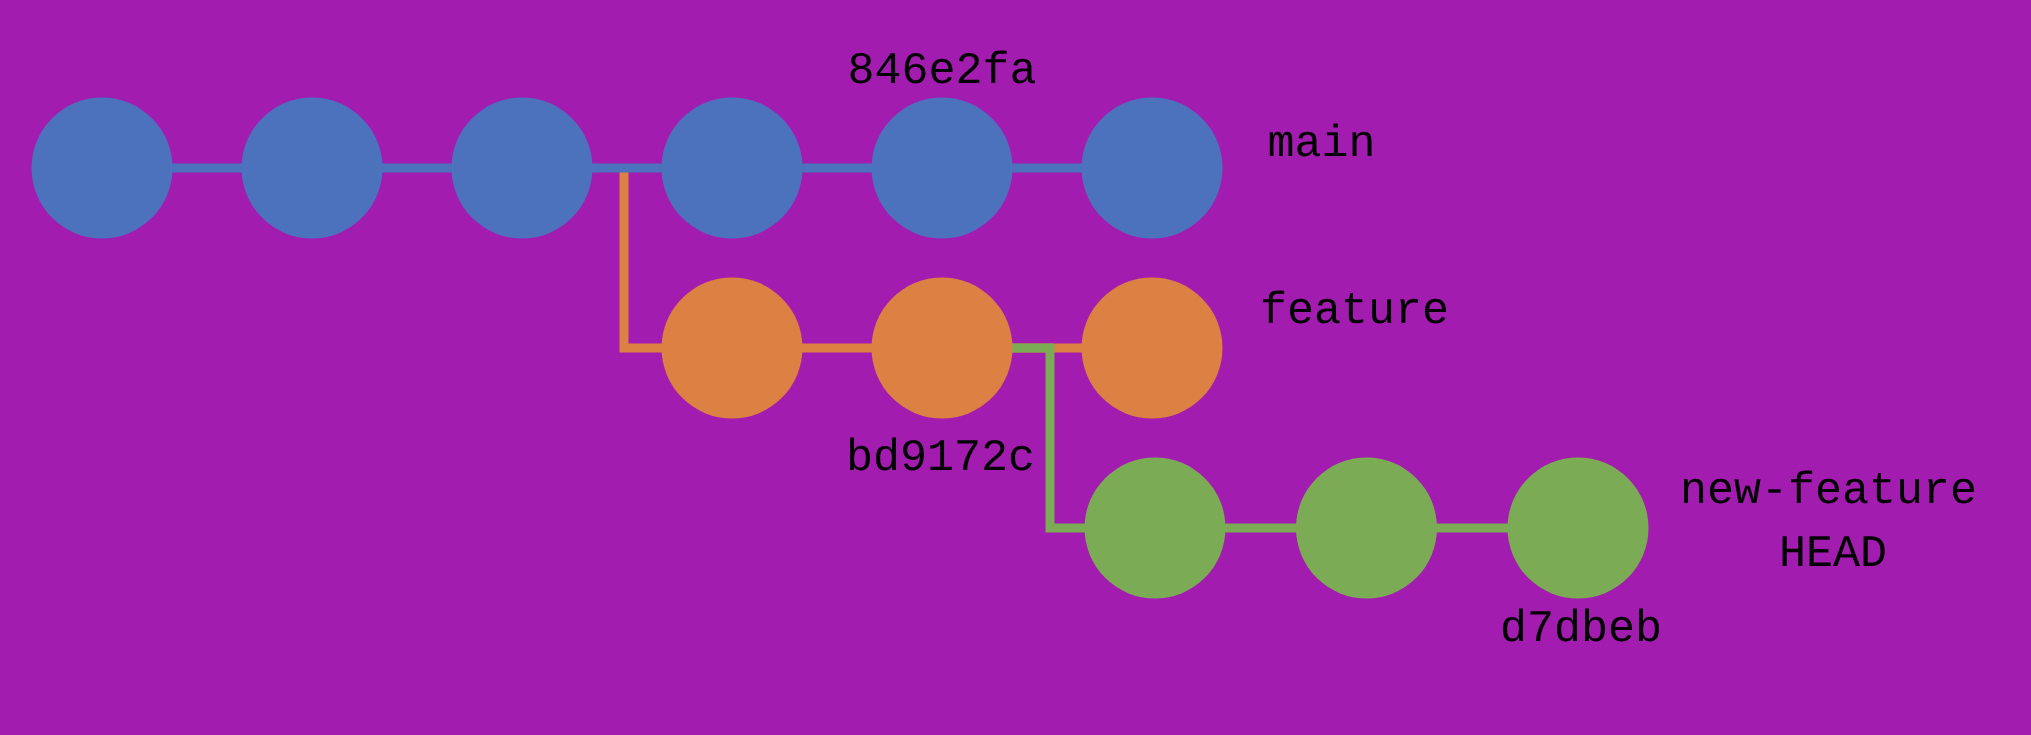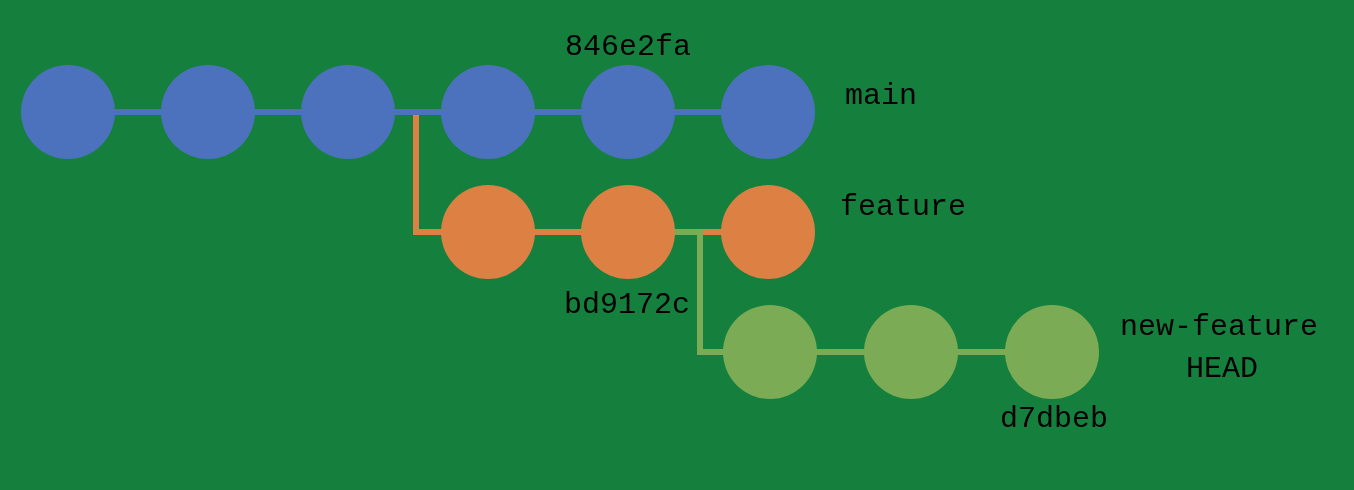--- a/index.html
+++ b/index.html
@@ -4,21 +4,21 @@
 <style>
   html, body {
     margin: 0;
     padding: 0;
     background: #ffffff;
   }
   .canvas {
     position: relative;
     width: 1354px;
     height: 490px;
-    background: #15803d;
+    background: #a21caf;
     overflow: hidden;
   }
   svg { display: block; }
   .branch-line {
     fill: none;
     stroke-width: 6;
     stroke-linejoin: miter;
     stroke-linecap: butt;
   }
   .label {

